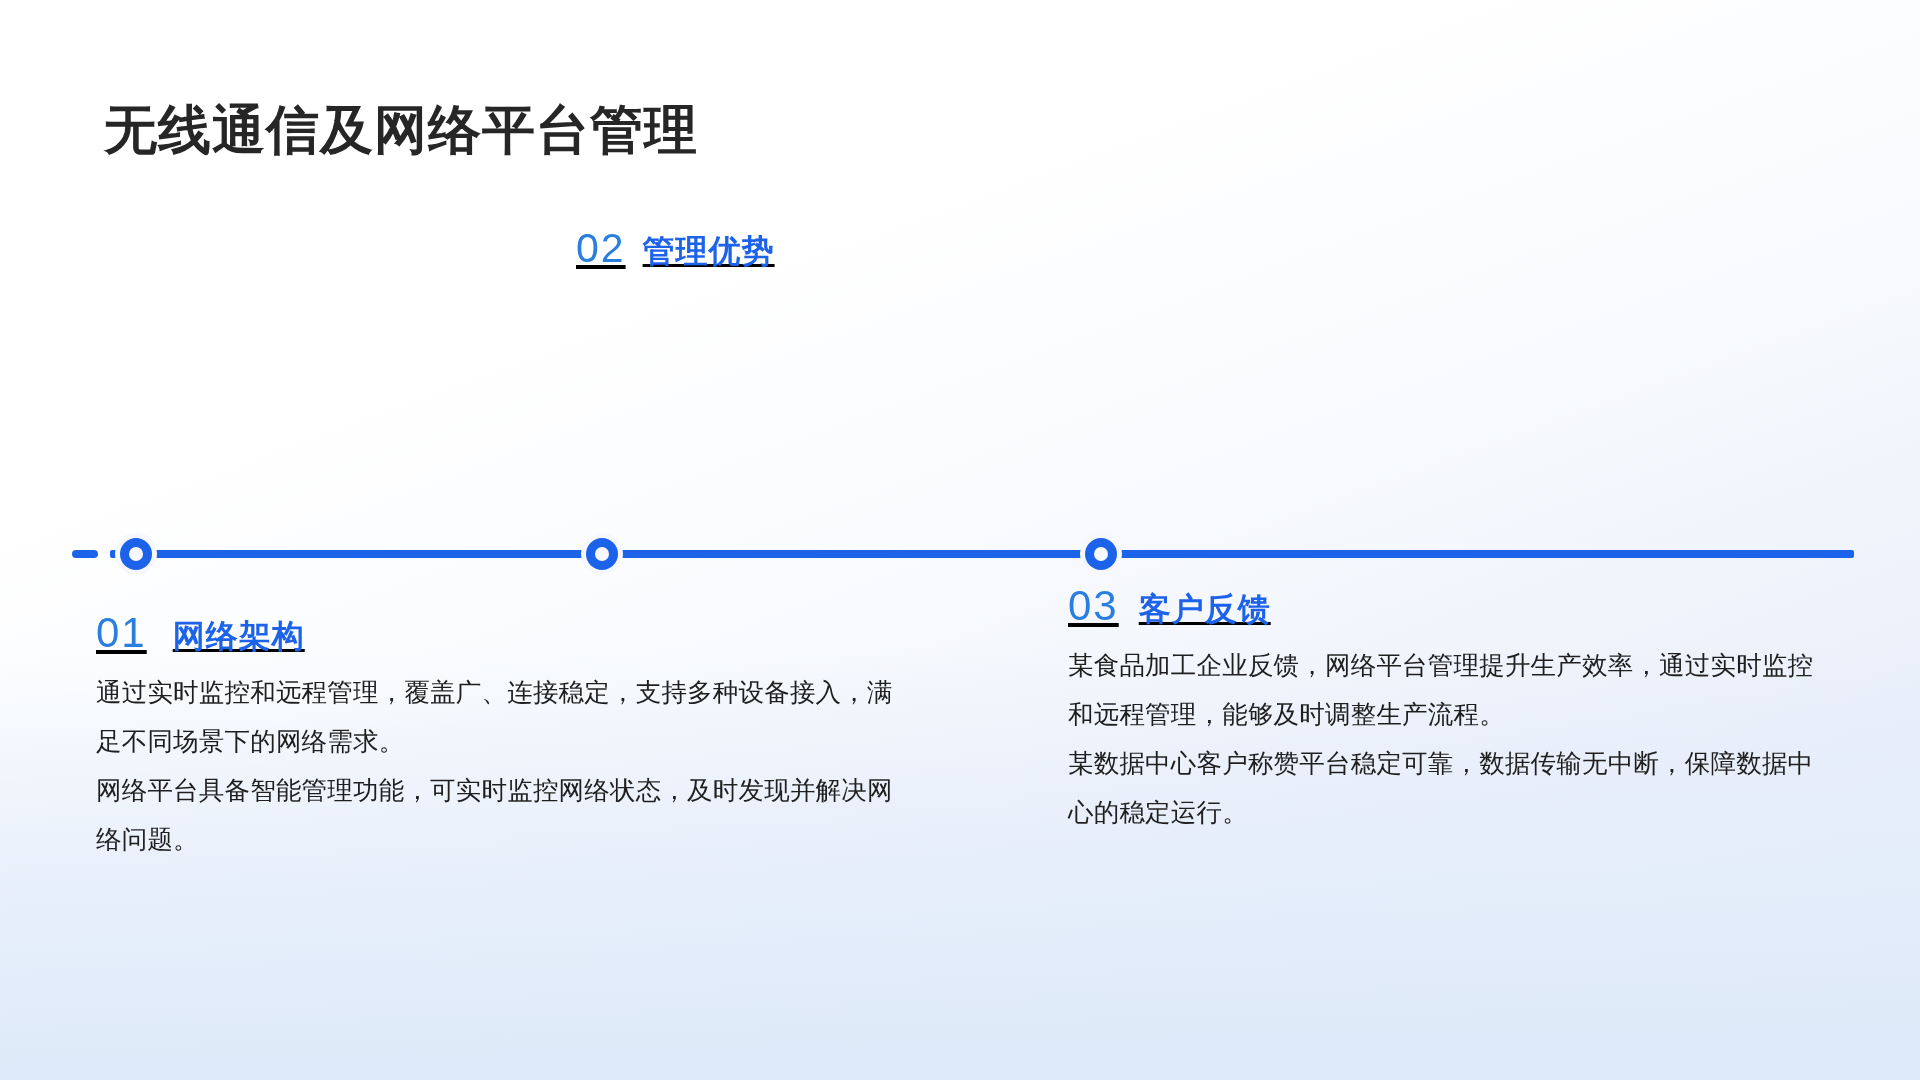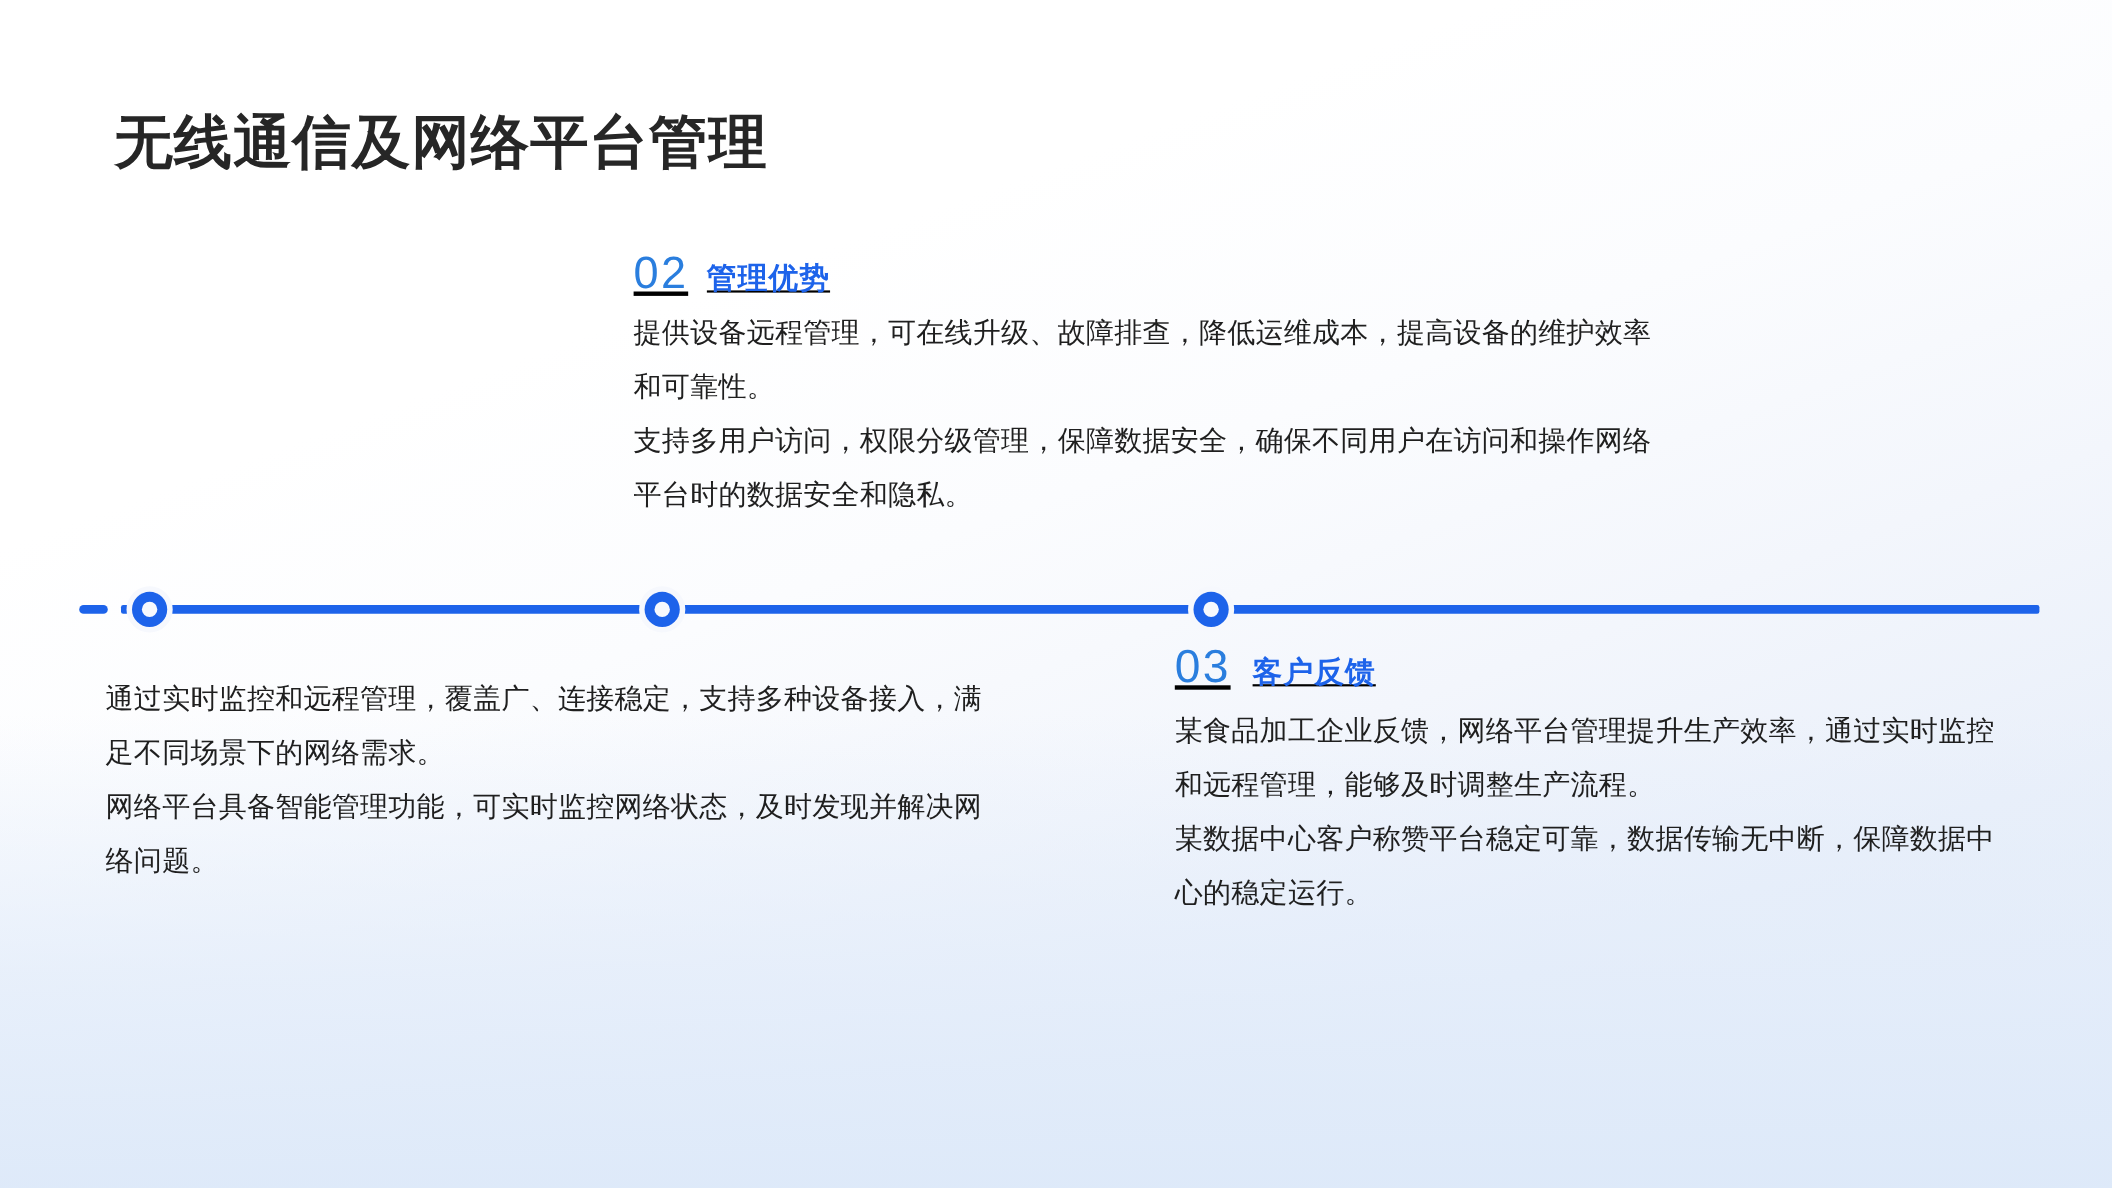--- a/index.html
+++ b/index.html
@@ -111,21 +111,21 @@
     text-decoration: underline;
   }
   .sec-num {
     font-size: 42px;
     font-weight: 300;
     color: #2a7ede;
     letter-spacing: 2px;
     line-height: 1;
   }
   .sec-title {
-    font-size: 27px;
+    font-size: 32px;
     font-weight: bold;
     color: #1d63ea;
     line-height: 1;
     margin-left: 17px;
     letter-spacing: 1px;
   }
   .sec-body p {
     margin: 0;
     font-size: 25.5px;
     line-height: 49px;
@@ -177,27 +177,27 @@
     <span class="tl-node n3">
         <i></i>
       </span>
   </div>
 
   <div class="section" id="section-02">
     <div class="sec-head">
       <span class="sec-num">02</span>
       <span class="sec-title">管理优势</span>
     </div>
-    <div class="sec-body">
-      <p>提供设备远程管理，可在线升级、故障排查，降低运维成本，提高设备的维护效率和可靠性。</p>
-      <p>支持多用户访问，权限分级管理，保障数据安全，确保不同用户在访问和操作网络平台时的数据安全和隐私。</p>
-    </div>
   </div>
 
   <div class="section" id="section-01">
+    <div class="sec-head">
+      <span class="sec-num">01</span>
+      <span class="sec-title">网络架构</span>
+    </div>
     <div class="sec-body">
       <p>通过实时监控和远程管理，覆盖广、连接稳定，支持多种设备接入，满足不同场景下的网络需求。</p>
       <p>网络平台具备智能管理功能，可实时监控网络状态，及时发现并解决网络问题。</p>
     </div>
   </div>
 
   <div class="section" id="section-03">
     <div class="sec-head">
       <span class="sec-num">03</span>
       <span class="sec-title">客户反馈</span>

